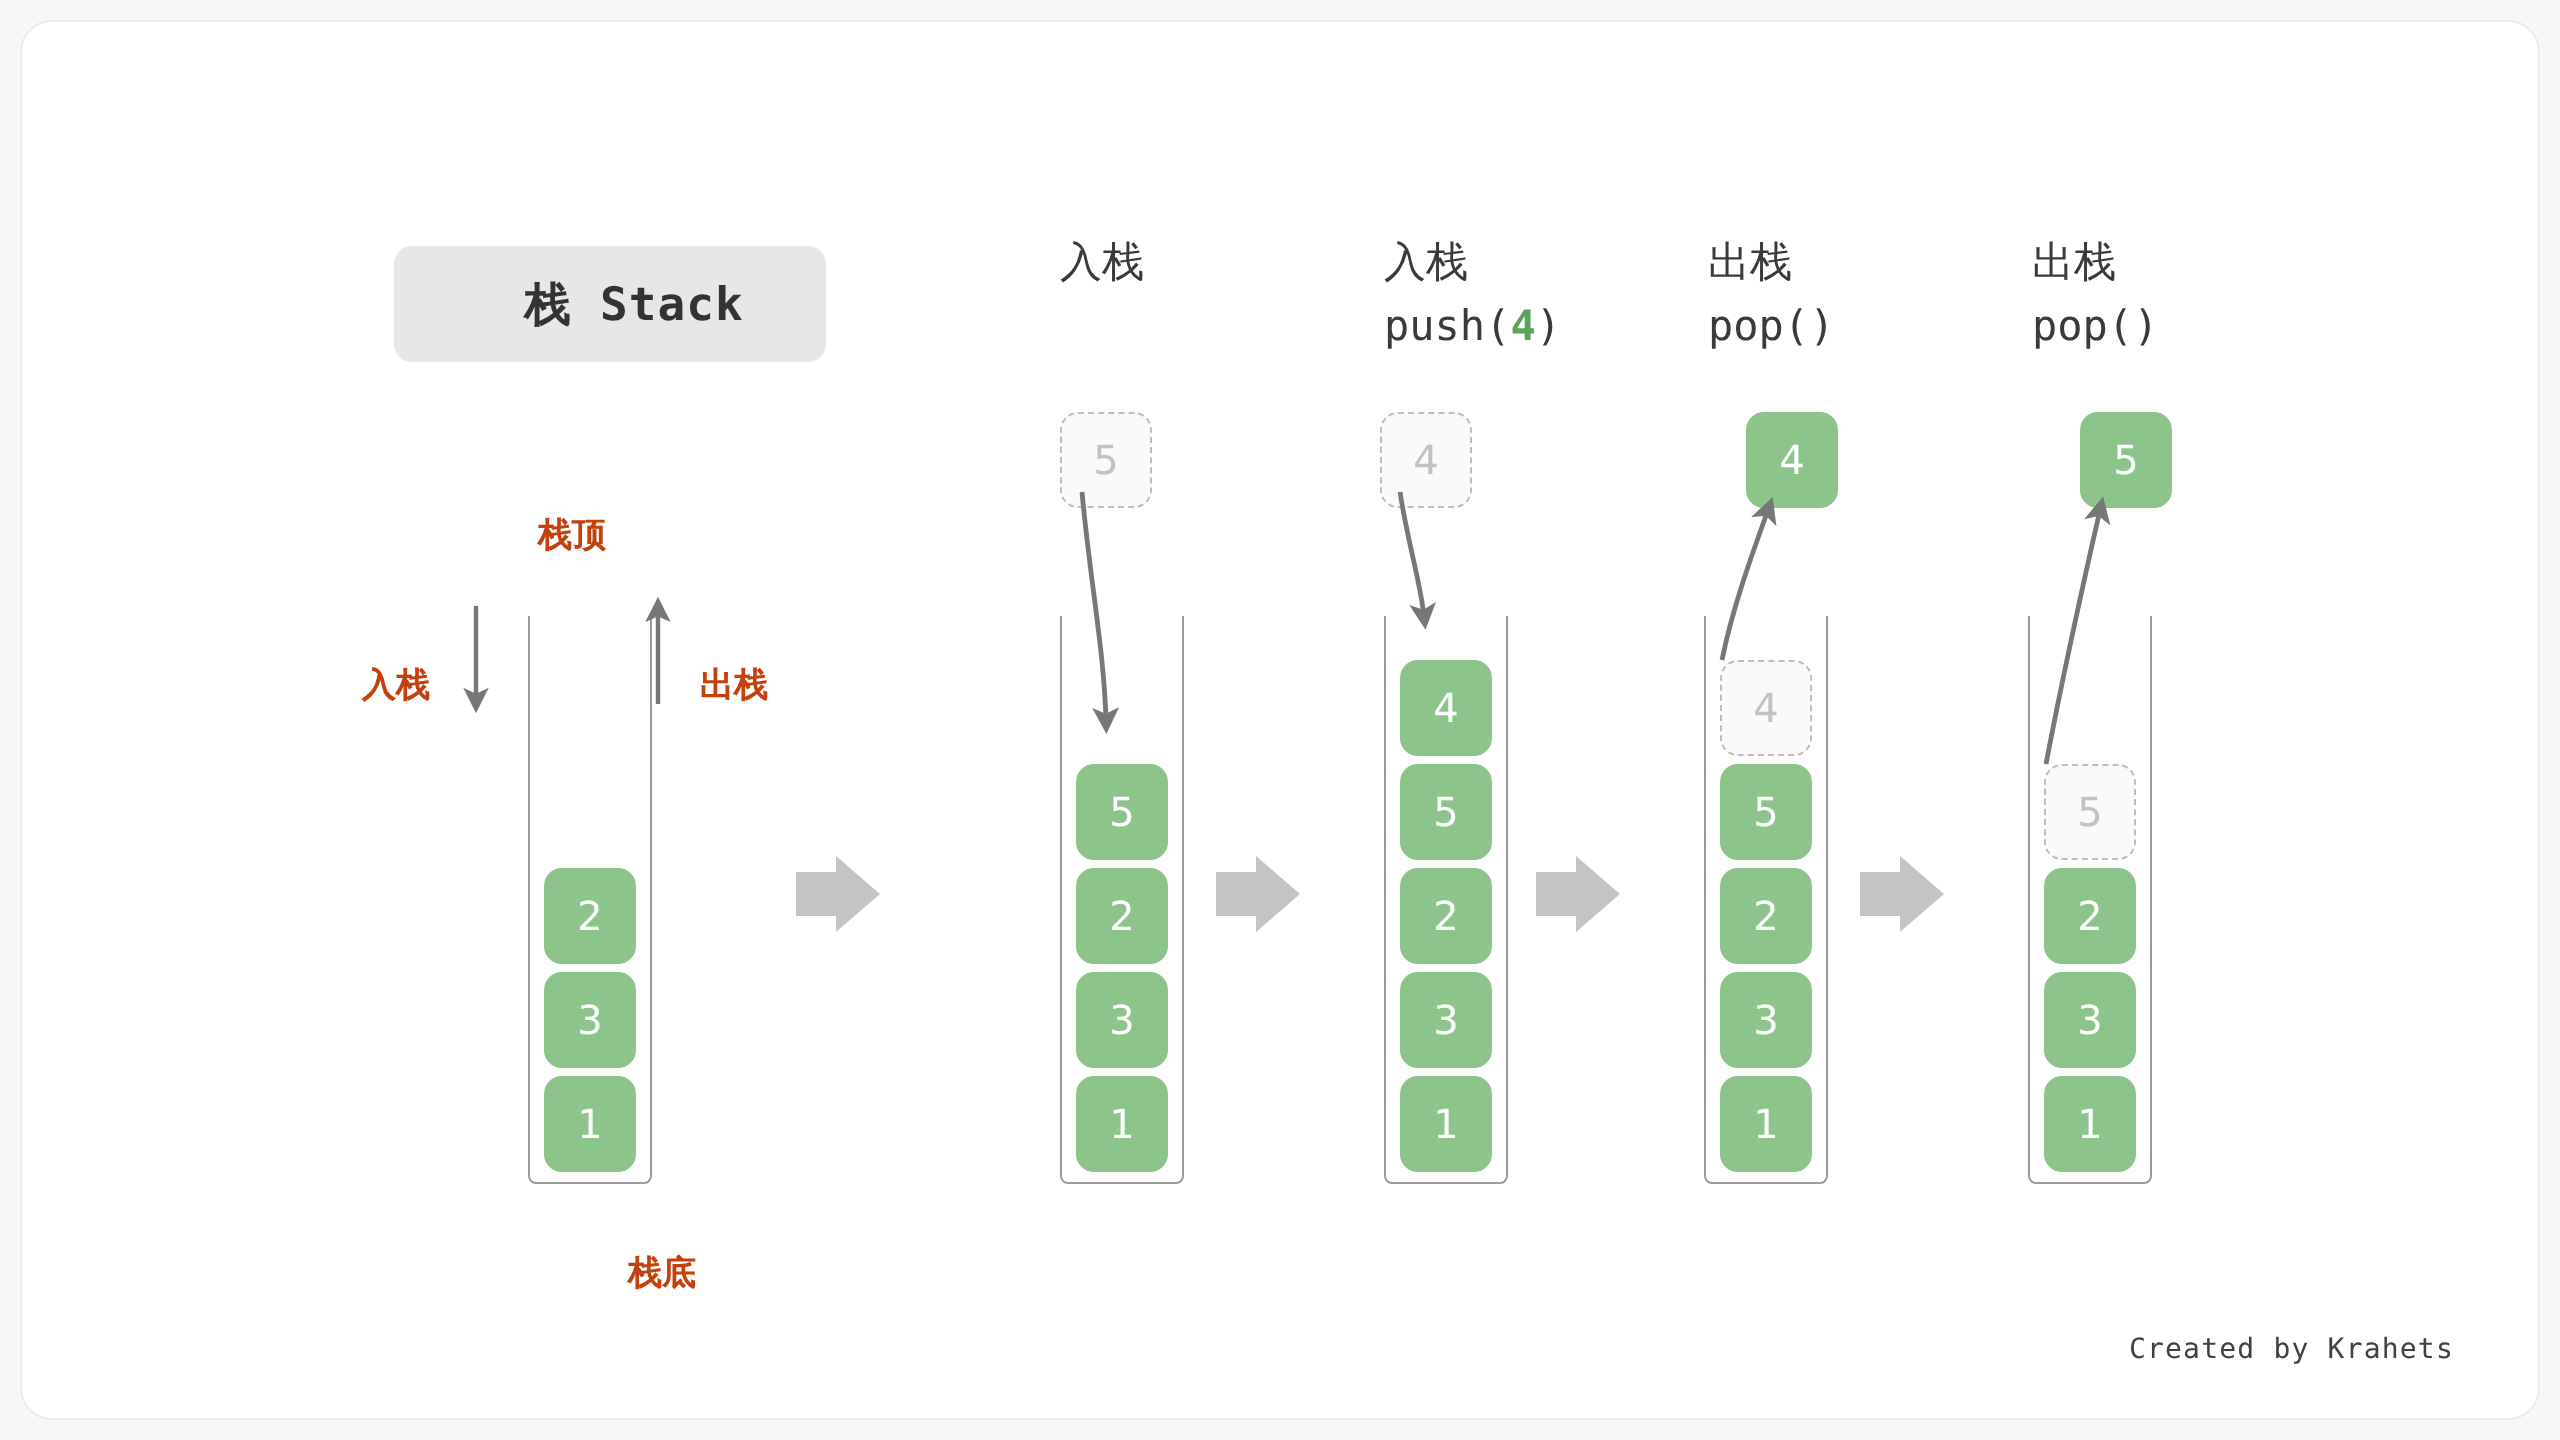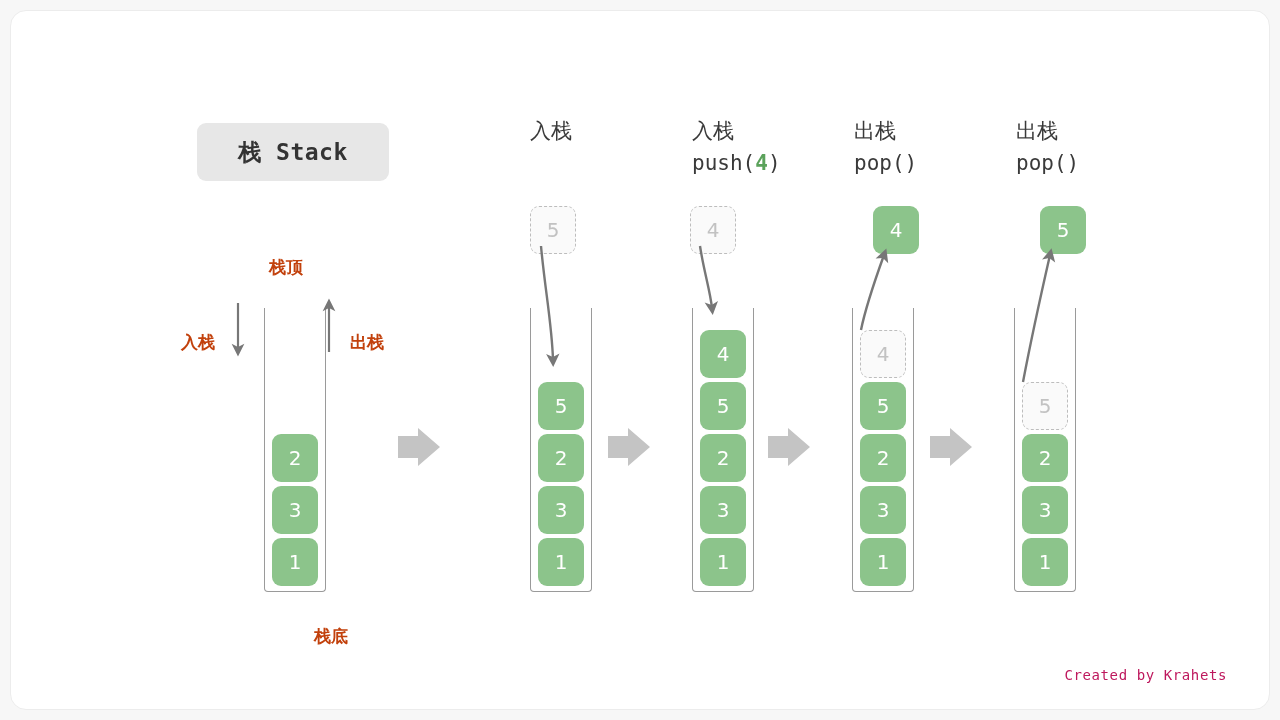--- a/index.html
+++ b/index.html
@@ -39,20 +39,21 @@
     background: #e7e7e7;
     border-radius: 9px;
     display: flex;
     align-items: center;
     justify-content: center;
     font-family: "DejaVu Sans Mono", "Liberation Mono", monospace;
     font-size: 23px;
     font-weight: bold;
     color: #333333;
     letter-spacing: 0.5px;
+    padding-left: 24px;
   }
 
   
   .cjk-label {
     position: absolute;
     font-family: "DejaVu Sans", "Liberation Sans", sans-serif;
     font-size: 17px;
     font-weight: bold;
     color: #c2410c;
     white-space: nowrap;
@@ -124,21 +125,21 @@
     width: 1280px; height: 720px;
     pointer-events: none;
   }
 
   
   .footer {
     position: absolute;
     right: 42px; bottom: 26px;
     font-family: "DejaVu Sans Mono", "Liberation Mono", monospace;
     font-size: 14px;
-    color: #be185d;
+    color: #404040;
     letter-spacing: 0.6px;
   }
 </style>
 </head>
 <body>
 
 <div class="page">
   <div class="card">
 
     <div class="title-badge">栈 Stack</div>

